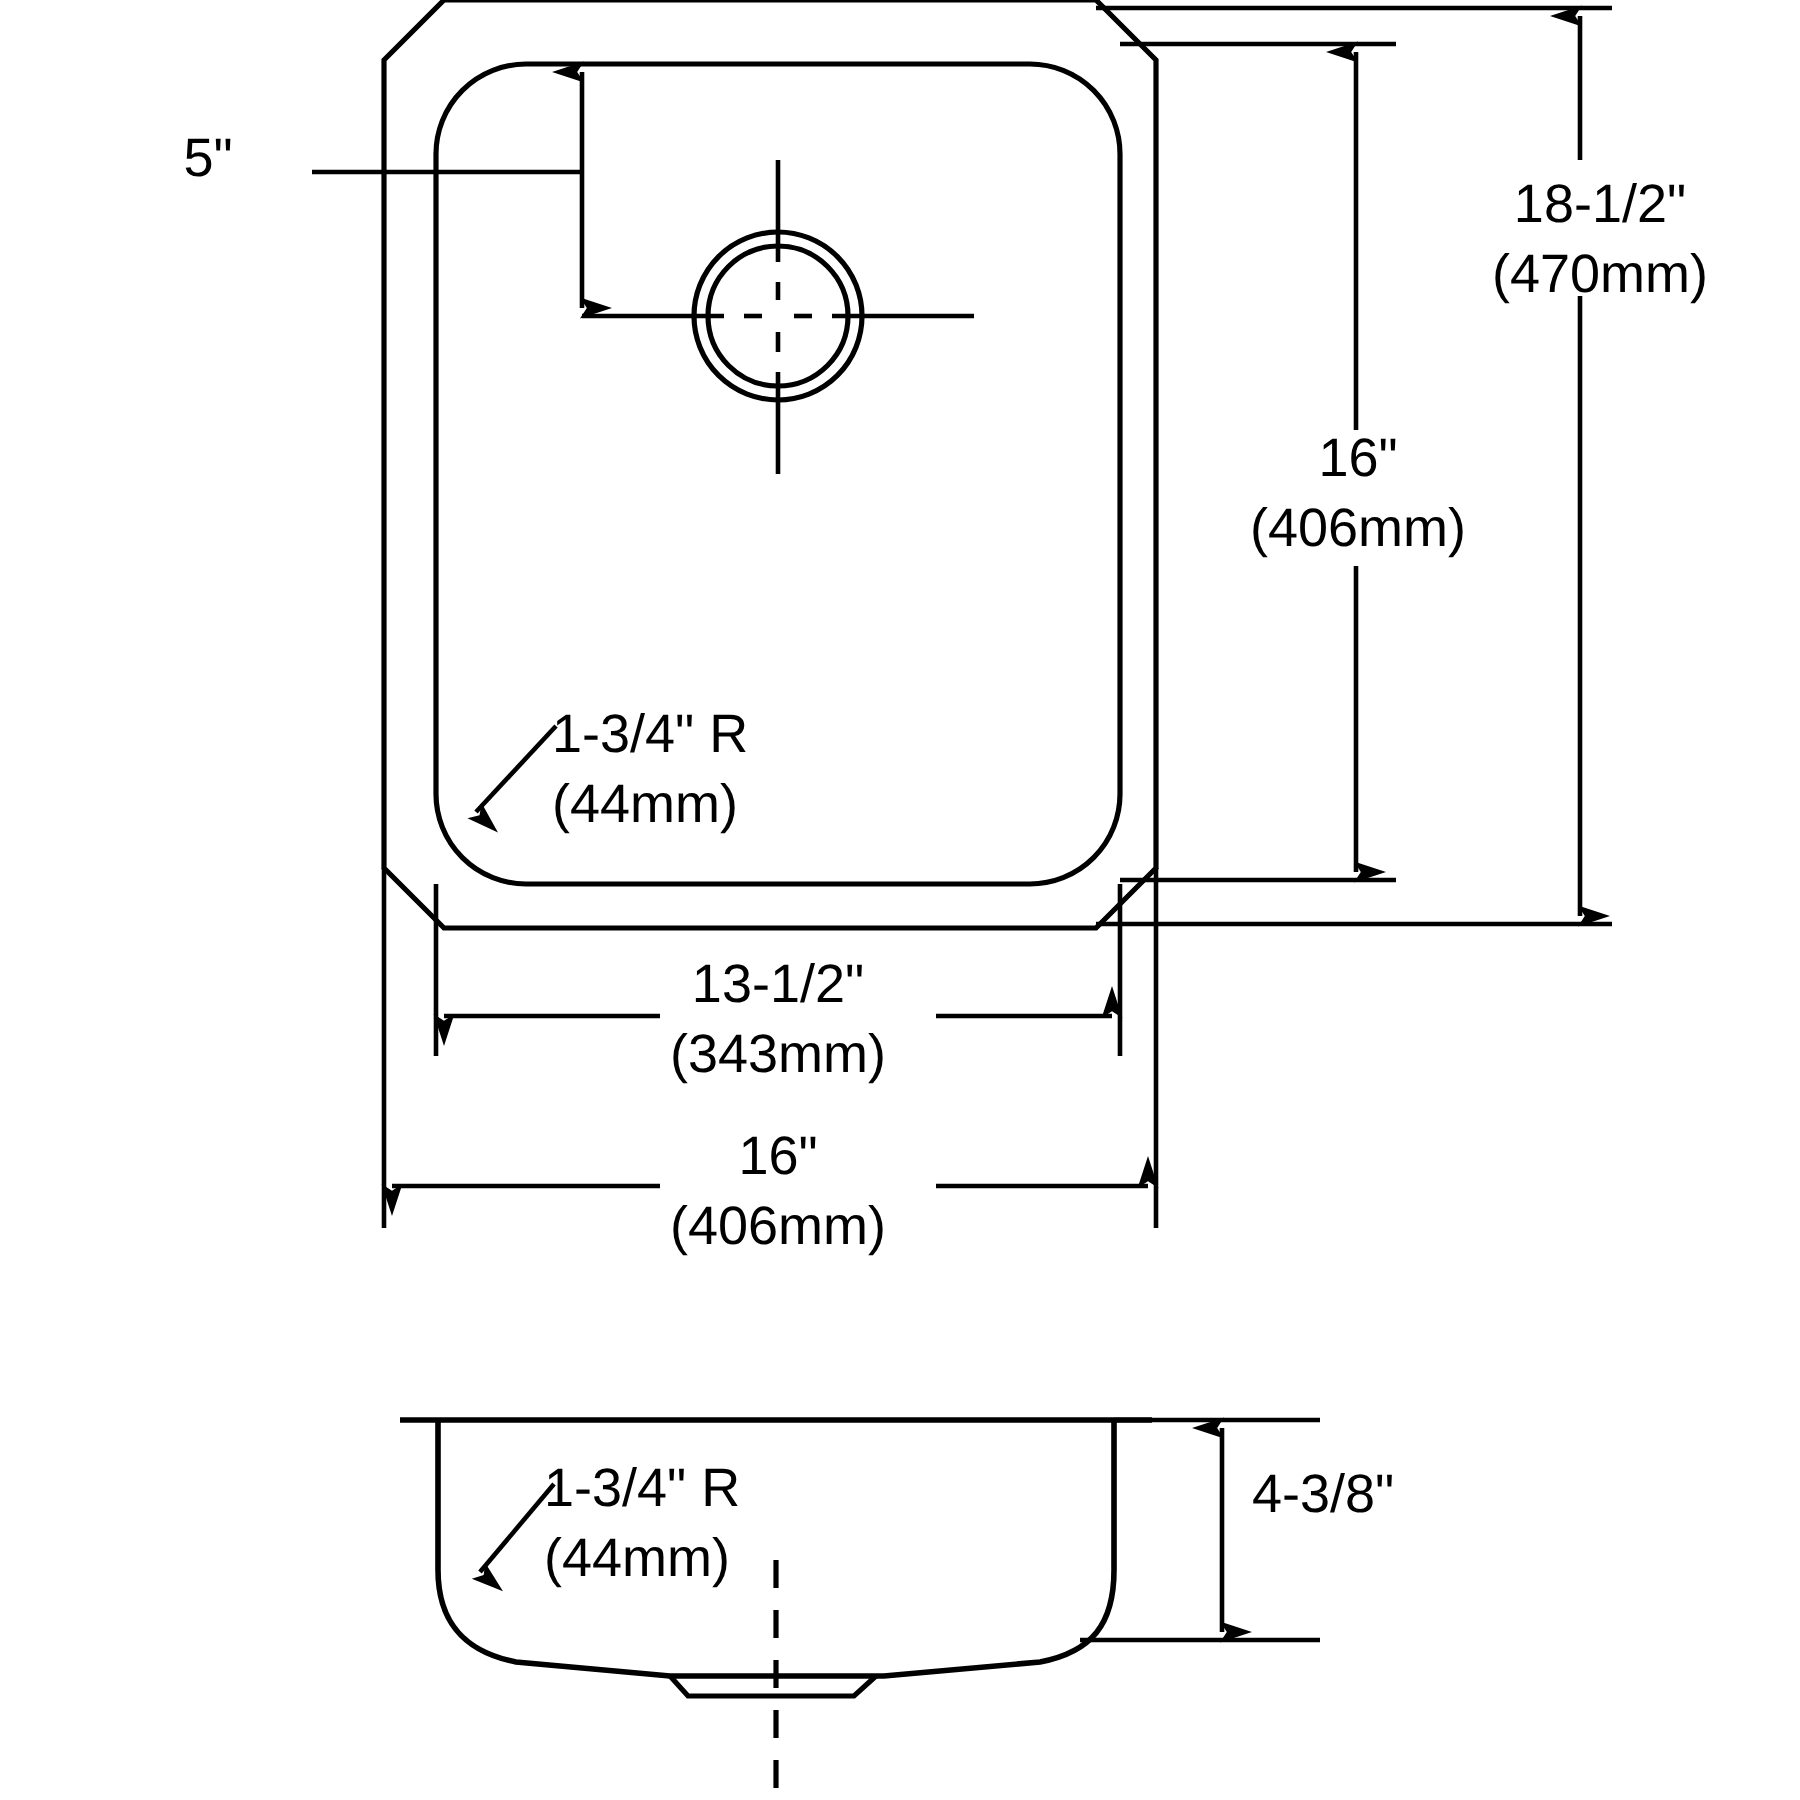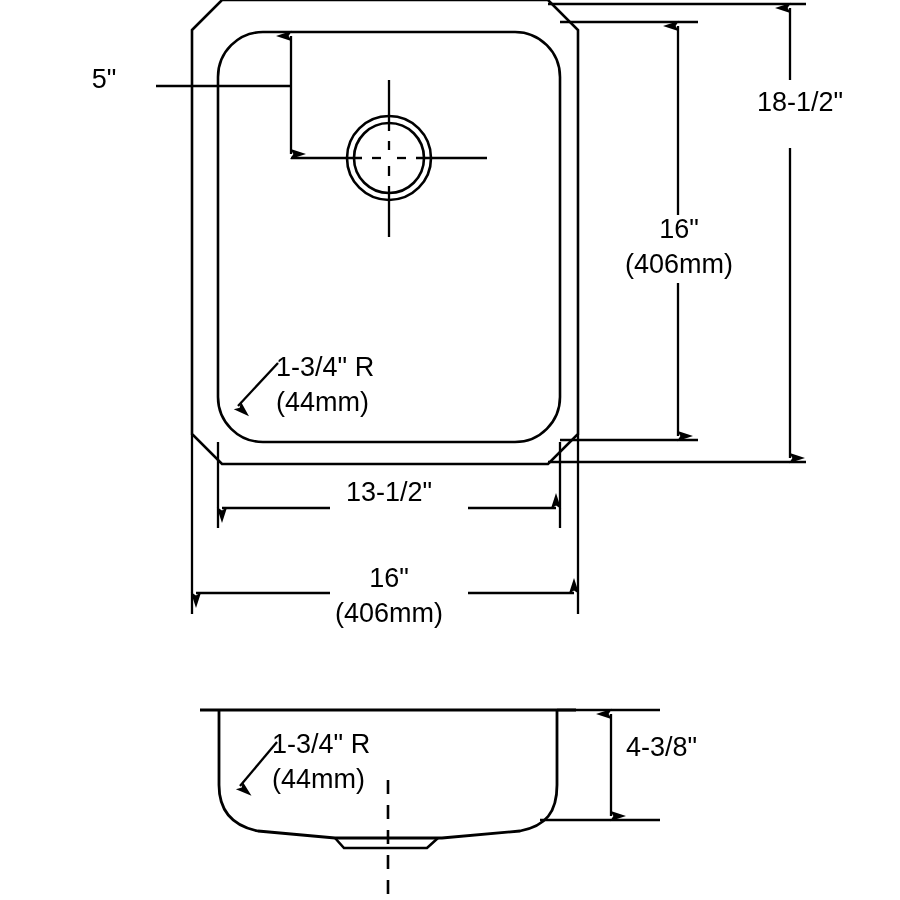--- a/index.html
+++ b/index.html
@@ -135,34 +135,36 @@
 
   </g>
 </svg>
 
 <div class="dimtext center" style="left:20px;top:62px;width:168px;">
   <span class="dl2">5"</span>
 </div>
 
 <div class="dimtext center" style="left:712px;top:85px;width:176px;">
   <span class="dl2">18-1/2"</span>
+  <span class="dl2">(470mm)</span>
 </div>
 
 <div class="dimtext center" style="left:600px;top:212px;width:158px;">
   <span class="dl2">16"</span>
   <span class="dl2">(406mm)</span>
 </div>
 
 <div class="dimtext left" style="left:276px;top:350px;width:200px;">
   <span class="dl2">1-3/4" R</span>
   <span class="dl2">(44mm)</span>
 </div>
 
 <div class="dimtext center" style="left:299px;top:475px;width:180px;">
   <span class="dl2">13-1/2"</span>
+  <span class="dl2">(343mm)</span>
 </div>
 
 <div class="dimtext center" style="left:299px;top:561px;width:180px;">
   <span class="dl2">16"</span>
   <span class="dl2">(406mm)</span>
 </div>
 
 <div class="dimtext left" style="left:272px;top:727px;width:210px;">
   <span class="dl2">1-3/4" R</span>
   <span class="dl2">(44mm)</span>

